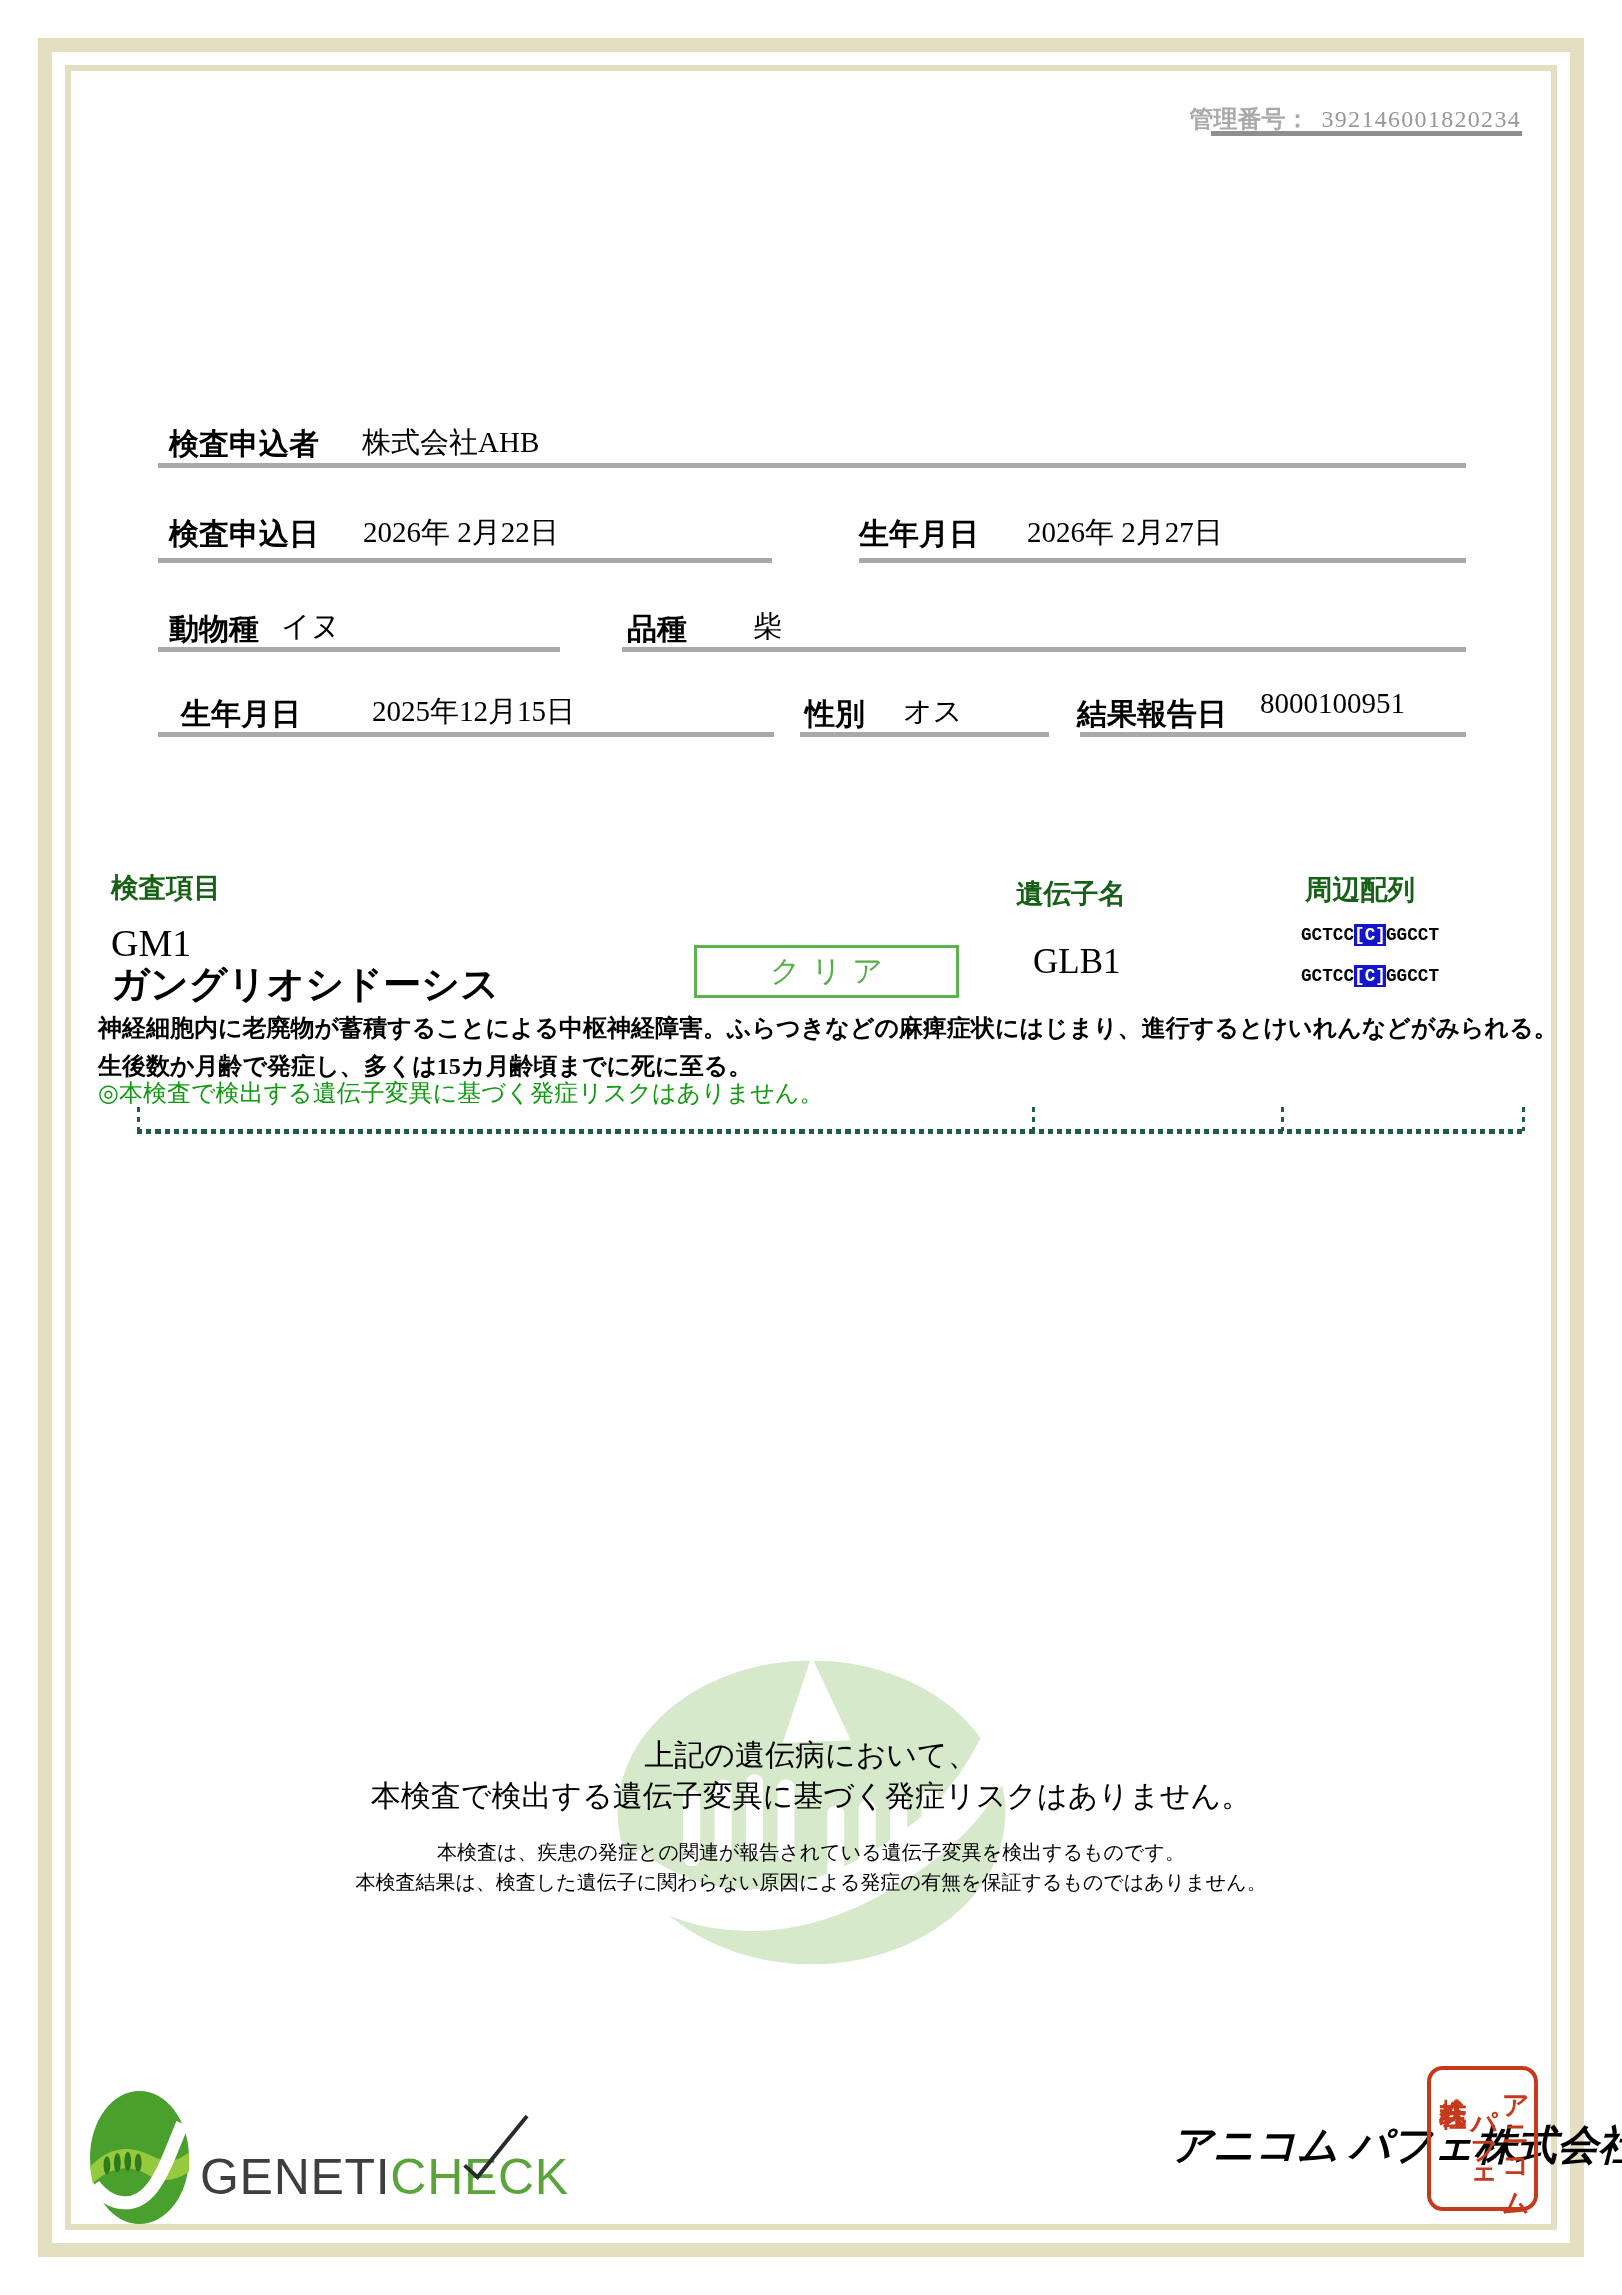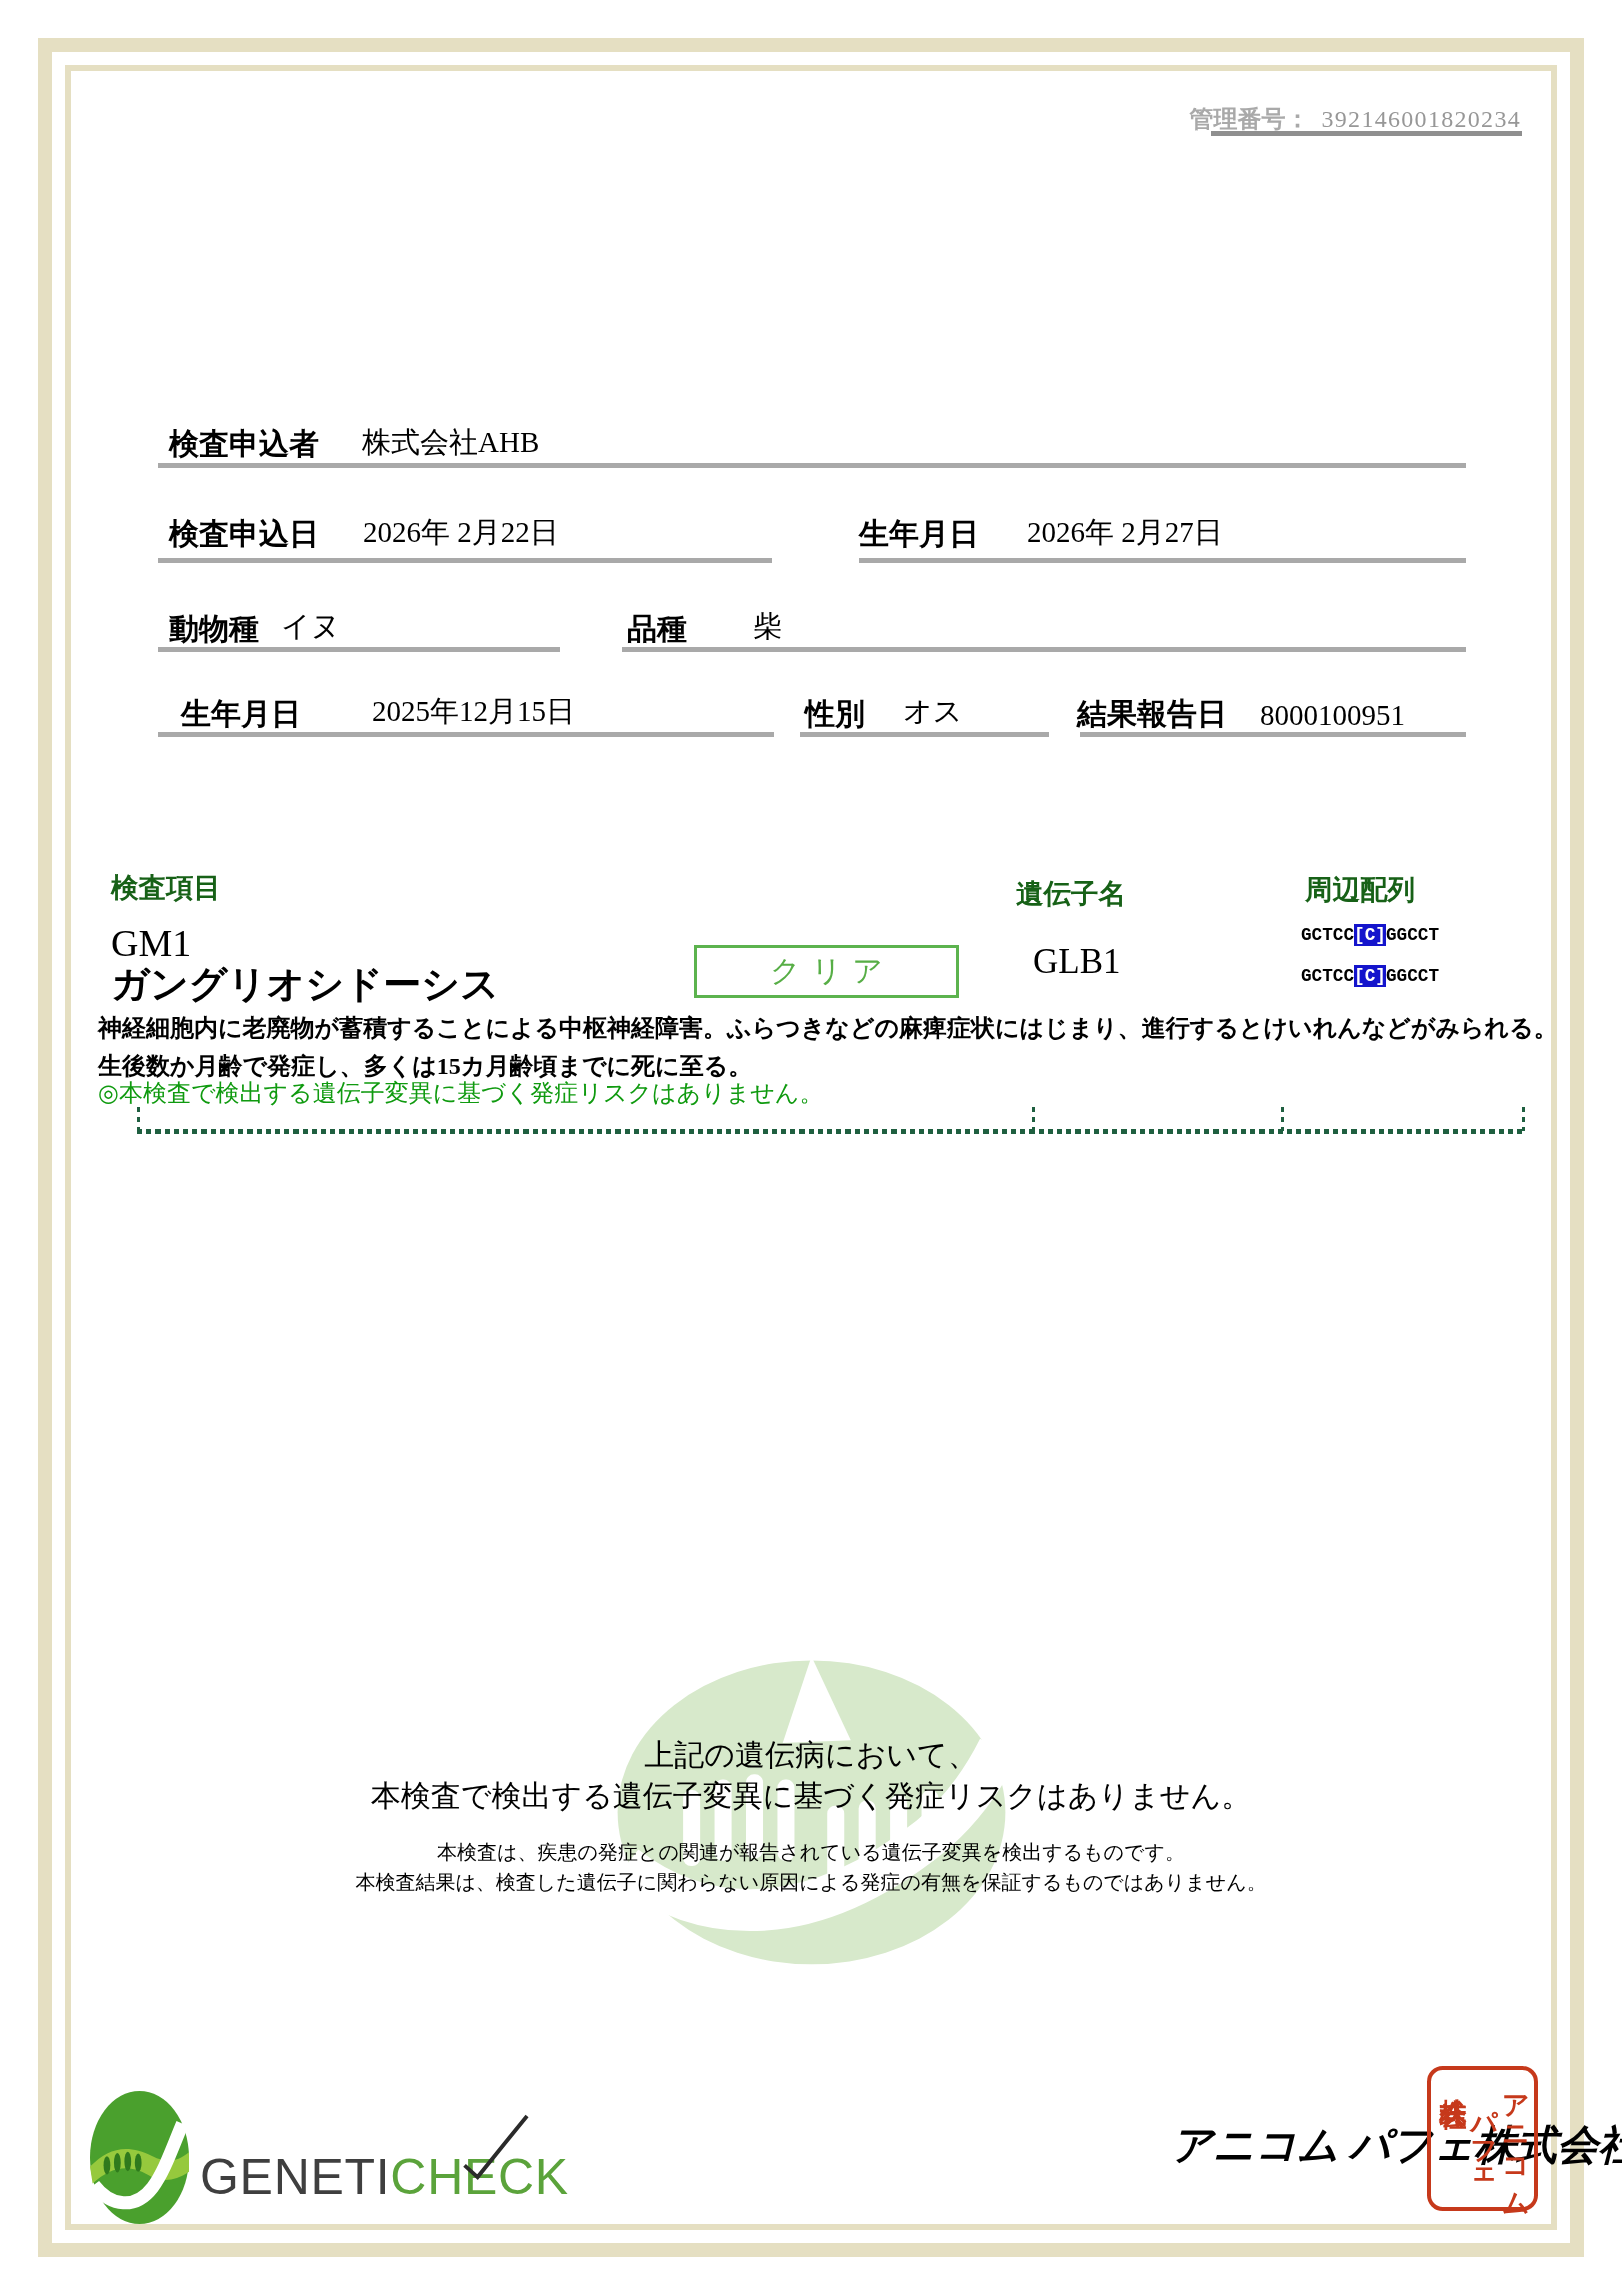--- a/index.html
+++ b/index.html
@@ -98,21 +98,21 @@
   <div class="abs val" style="left:753px;top:607px;">柴</div>
   <div class="abs uline" style="left:622px;top:647px;width:844px;"></div>
 
   <div class="abs lbl" style="left:181px;top:694px;">生年月日</div>
   <div class="abs val" style="left:372px;top:692px;">2025年12月15日</div>
   <div class="abs uline" style="left:158px;top:732px;width:616px;"></div>
   <div class="abs lbl" style="left:805px;top:694px;">性別</div>
   <div class="abs val" style="left:903px;top:692px;">オス</div>
   <div class="abs uline" style="left:800px;top:732px;width:249px;"></div>
   <div class="abs lbl" style="left:1077px;top:694px;">結果報告日</div>
-  <div class="abs val" style="left:1260px;top:687px;margin-top:12px;">8000100951</div>
+  <div class="abs val" style="left:1260px;top:687px;">8000100951</div>
   <div class="abs uline" style="left:1080px;top:732px;width:386px;"></div>
 
   <div class="abs green-h" style="left:111px;top:870px;">検査項目</div>
   <div class="abs green-h" style="left:1016px;top:876px;">遺伝子名</div>
   <div class="abs green-h" style="left:1305px;top:872px;">周辺配列</div>
 
   <div class="abs item-name" style="left:111px;top:921px;font-weight:400;">GM1</div>
   <div class="abs item-name" style="left:111px;top:959px;">ガングリオシドーシス</div>
 
   <div class="abs status-box">

